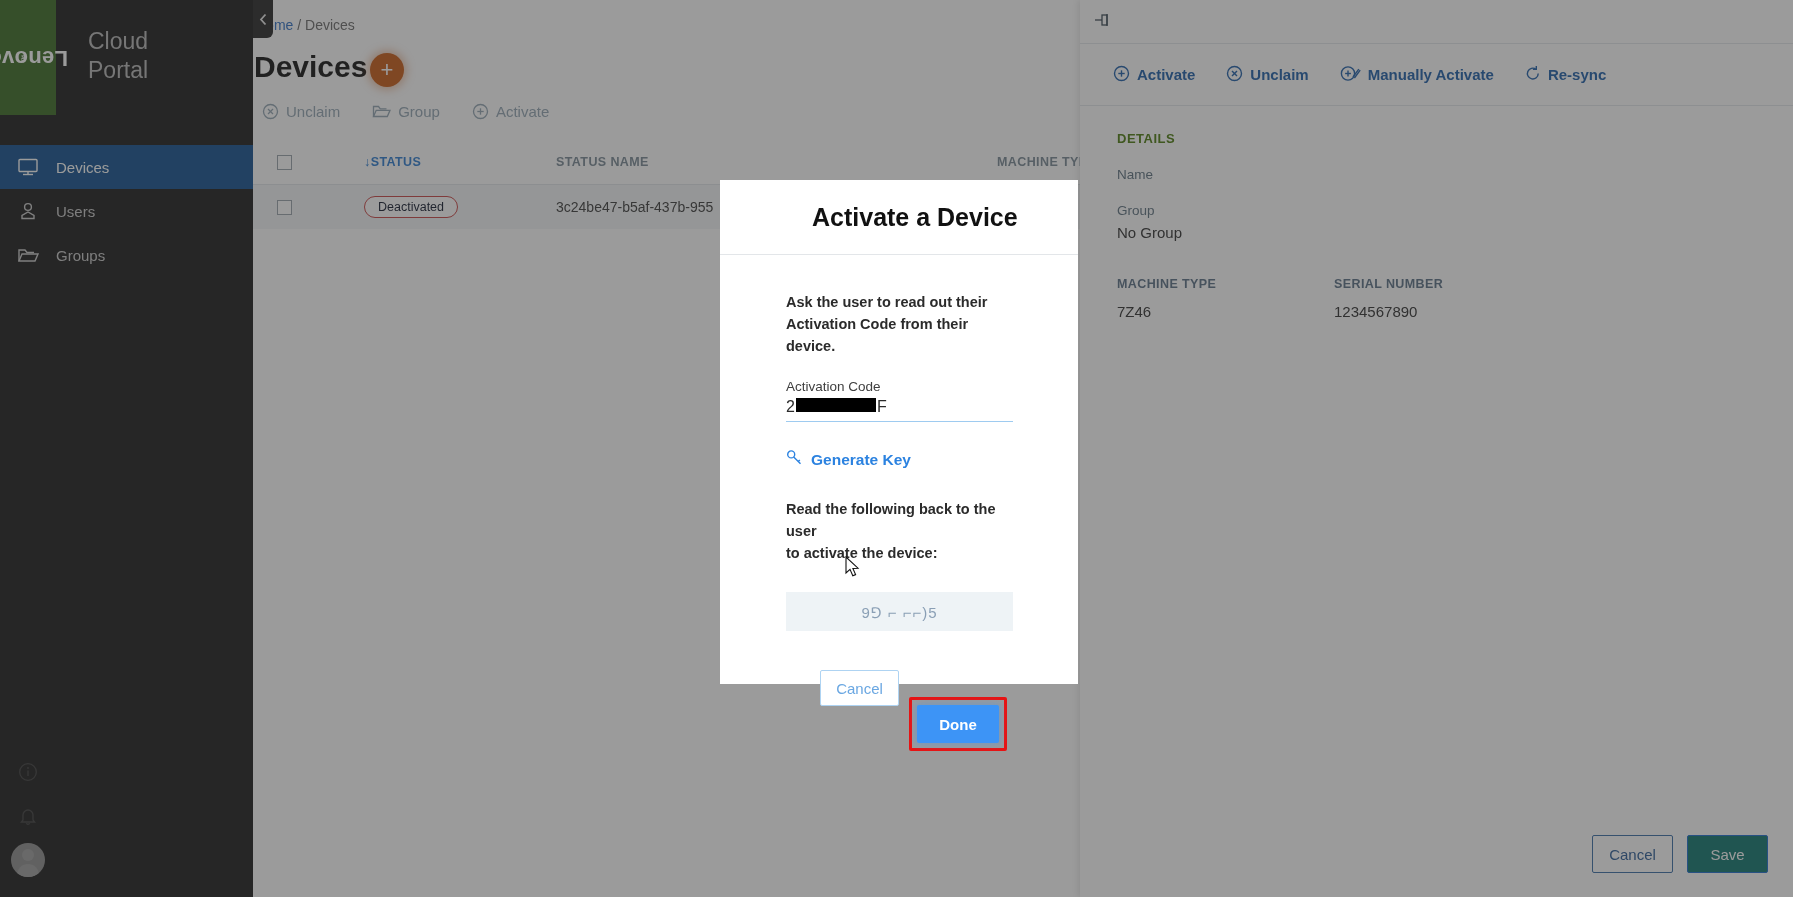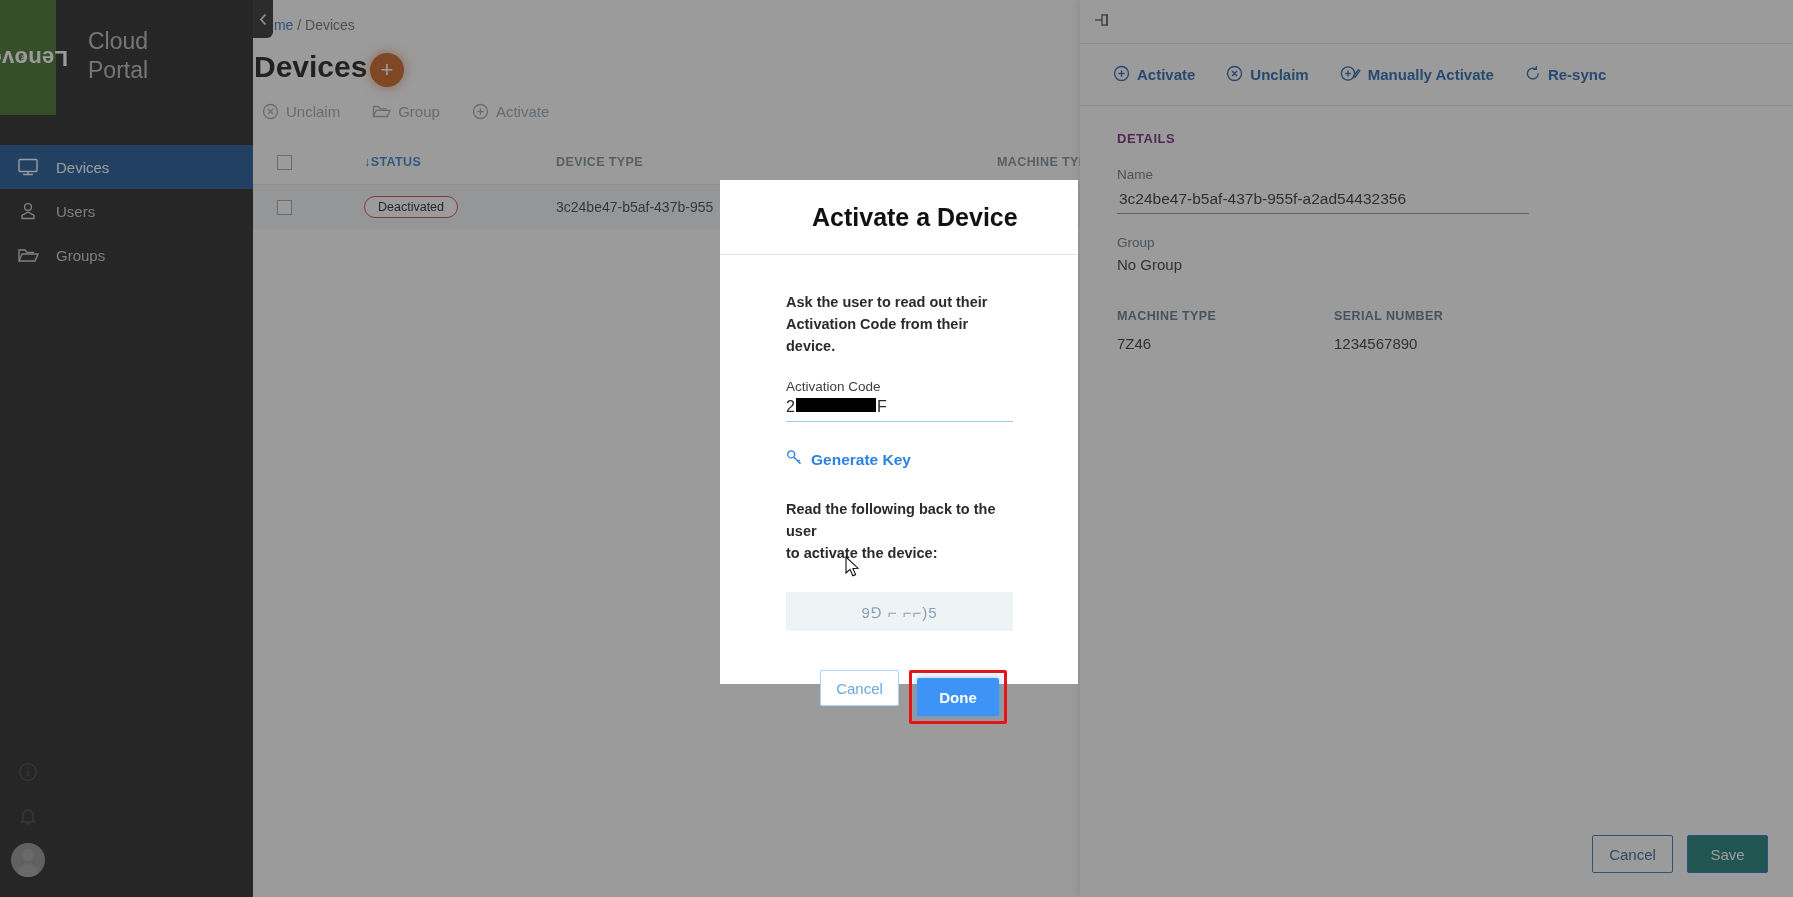--- a/index.html
+++ b/index.html
@@ -195,21 +195,21 @@
     border-bottom: 1px solid #e4e8eb;
     display: flex; align-items: center;
     padding-left: 33px; gap: 31px;
   }
   .dp-action {
     display: flex; align-items: center; gap: 7px;
     color: #1f5fa9; font-size: 15px; font-weight: 700; cursor: pointer;
   }
   .dp-body { position: absolute; left: 37px; top: 131px; width: 640px; }
   .dp-section-title {
-    color: #701a75; font-size: 13px; font-weight: 700; letter-spacing: .5px;
+    color: #4d7c0f; font-size: 13px; font-weight: 700; letter-spacing: .5px;
   }
   .dp-field-label {
     color: #5e7280; font-size: 13.5px; margin-top: 21px;
   }
   .dp-input {
     margin-top: 6px;
     width: 412px;
     border: none;
     border-bottom: 1px solid #7d98b5;
     font-size: 15.5px;
@@ -309,20 +309,21 @@
   }
   .btn-cancel-modal {
     width: 79px; height: 36px;
     border: 1px solid #aed3f2; color: #6aa7e2; background: #fff;
   }
   .done-wrap {
     position: relative;
     padding: 5px;
     border: 3px solid #e81313;
     border-radius: 2px;
+    margin-top: 27px;
   }
   .btn-done {
     width: 82px; height: 38px;
     border: none; background: #3d94f6; color: #fff; font-weight: 700;
     box-shadow: 0 0 6px 2px rgba(61,148,246,.35);
   }
   .cursor {
     position: absolute; left: 843px; top: 556px;
     z-index: 30; pointer-events: none;
   }
@@ -437,21 +438,21 @@
       </div>
     </div>
 
     <div class="table-head">
       <div class="col-check">
         <span class="chk"></span>
       </div>
       <div class="col-status sort-status">
         <span>↓</span><span>STATUS</span>
       </div>
-      <div class="col-name">DEVICE TYPE</div>
+      <div class="col-name">STATUS NAME</div>
       <div class="col-mtype">MACHINE TYPE</div>
     </div>
 
     <div class="table-row">
       <div class="col-check">
         <span class="chk"></span>
       </div>
       <div class="col-status">
         <span class="badge-deact">Deactivated</span>
       </div>
@@ -512,21 +513,20 @@
           </svg>
         </span>
         <span>Re-sync</span>
       </div>
     </div>
 
     <div class="dp-body">
       <div class="dp-section-title">DETAILS</div>
 
       <div class="dp-field-label">Name</div>
-      <input class="dp-input" value="3c24be47-b5af-437b-955f-a2ad54432356" style="">
 
       <div class="dp-field-label">Group</div>
       <div class="dp-value">No Group</div>
 
       <div class="dp-grid">
         <div class="dp-grid-col">
           <div class="dp-grid-label">MACHINE TYPE</div>
           <div class="dp-grid-val">7Z46</div>
         </div>
         <div class="dp-grid-col">

